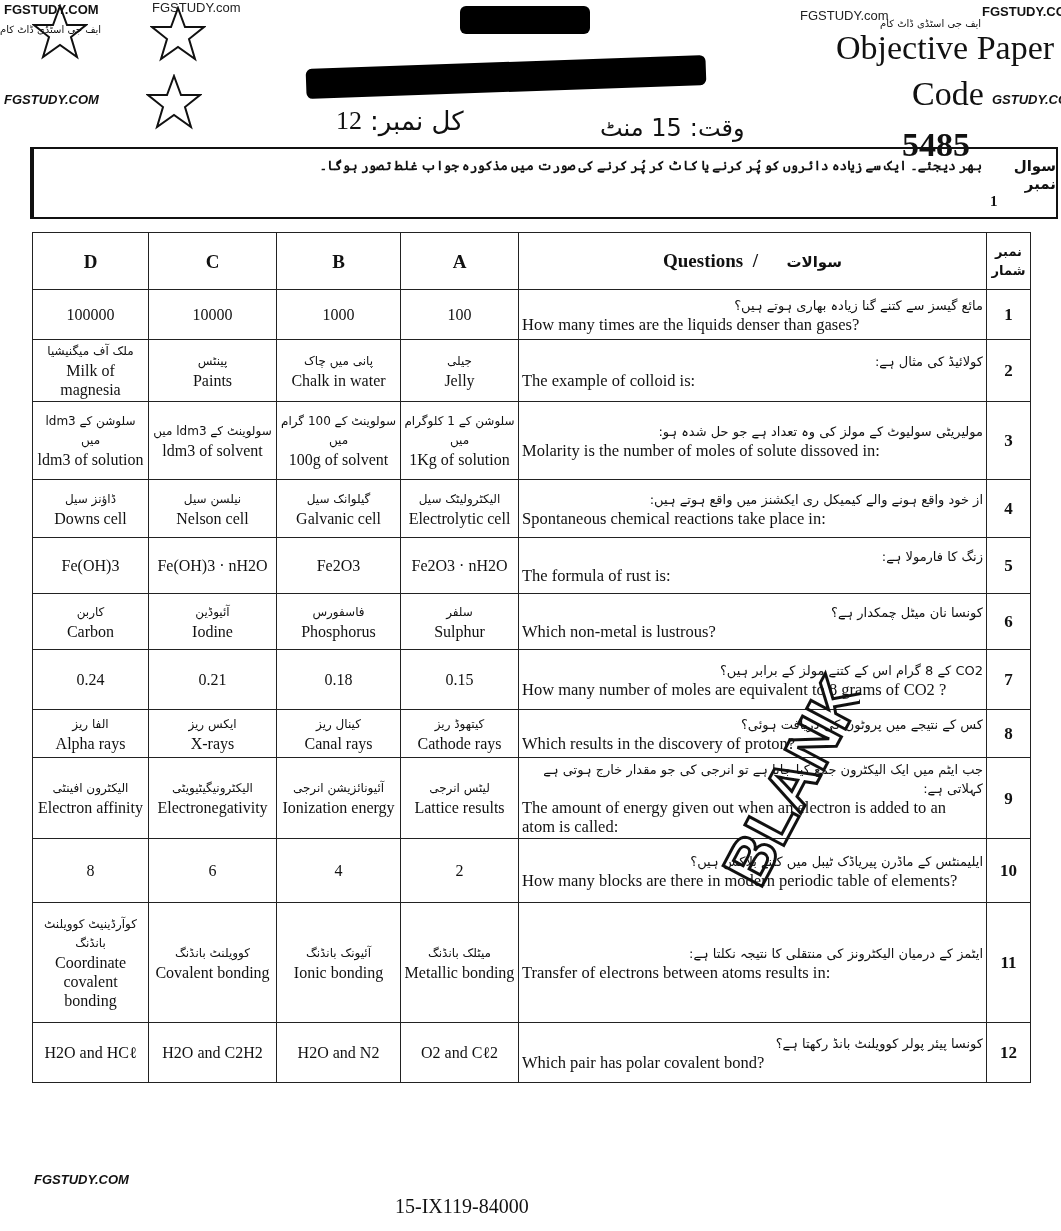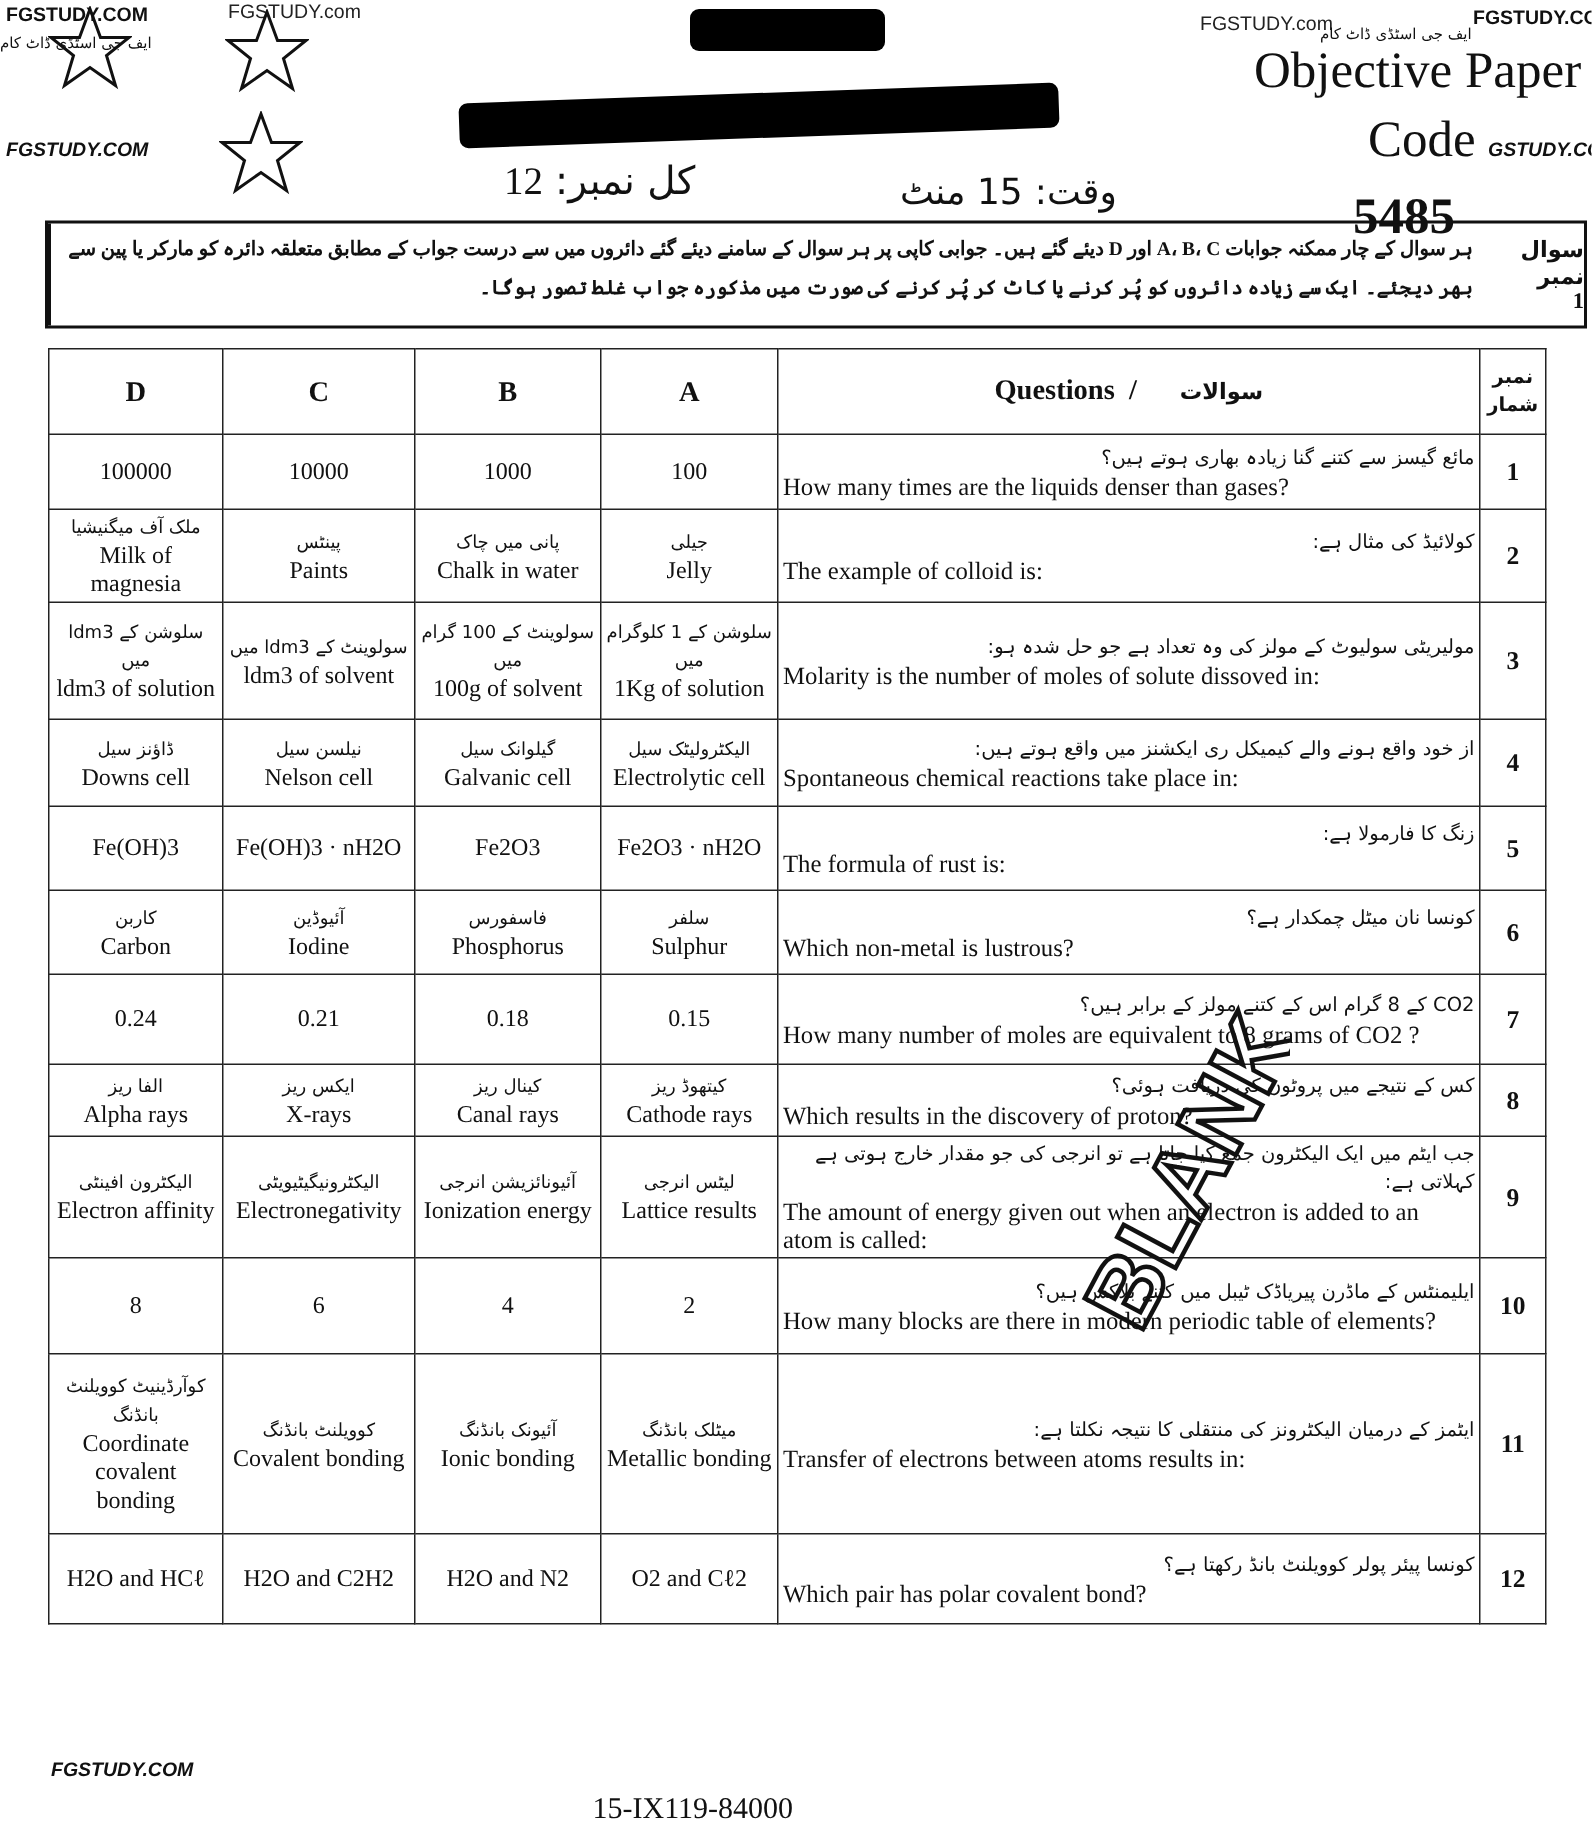--- a/index.html
+++ b/index.html
@@ -7,21 +7,21 @@
   .abs{position:absolute;}
   .wm{font-family:"Liberation Sans","DejaVu Sans",sans-serif;font-size:13px;font-weight:bold;color:#111;}
   .wm-light{font-family:"Liberation Sans","DejaVu Sans",sans-serif;font-size:13px;color:#222;}
   .urdu{direction:rtl;font-family:"DejaVu Sans",sans-serif;}
   .star{width:56px;height:56px;}
   .redact{background:#000;border-radius:6px;}
   .title{font-size:34px;line-height:36px;}
   .code-num{font-size:34px;font-weight:bold;}
   .instr{left:30px;top:147px;width:1028px;height:72px;border:2px solid #111;display:flex;box-sizing:border-box;}
   .instr .txt{flex:1;direction:rtl;font-size:13px;font-weight:bold;padding:4px 8px;line-height:26px;border-left:2px solid #111;}
-  .instr .qno{width:66px;display:flex;flex-direction:column;align-items:flex-end;justify-content:center;font-size:15px;font-weight:bold;}
+  .instr .qno{width:66px;display:flex;flex-direction:column;align-items:flex-start;justify-content:center;font-size:15px;font-weight:bold;}
   table.mcq{position:absolute;left:32px;top:232px;width:998px;border-collapse:collapse;table-layout:fixed;}
   table.mcq td,table.mcq th{border:1px solid #222;text-align:center;vertical-align:middle;font-size:16px;padding:2px 3px;line-height:19px;}
   table.mcq th{font-size:19px;font-weight:bold;height:52px;}
   .q-cell{text-align:left !important;font-size:16.5px !important;margin-top:29px;}
   .q-cell .u{direction:rtl;text-align:right;font-size:13px;font-family:"DejaVu Sans",sans-serif;display:block;}
   .opt .u{display:block;font-size:12px;font-family:"DejaVu Sans",sans-serif;direction:rtl;}
   .num-cell{font-weight:bold;font-size:17px !important;}
   .stamp{left:640px;top:640px;width:220px;height:260px;}
   .footer{left:395px;top:1195px;font-size:20px;}
 </style>
@@ -58,21 +58,20 @@
   <span class="urdu">کل نمبر:</span>
   <span>12</span>
 </div>
 <div class="abs" style="left:600px;top:114px;font-size:24px;display:flex;gap:8px;direction:rtl;">
   <span class="urdu">وقت:</span>
   <span class="urdu">15 منٹ</span>
 </div>
 
 <div class="abs instr">
   <div class="txt">
-    <div>ہر سوال کے چار ممکنہ جوابات A، B، C اور D دیئے گئے ہیں۔ جوابی کاپی پر ہر سوال کے سامنے دیئے گئے دائروں میں سے درست جواب کے مطابق متعلقہ دائرہ کو مارکر یا پین سے</div>
     <div>بھر دیجئے۔ ایک سے زیادہ دائروں کو پُر کرنے یا کاٹ کر پُر کرنے کی صورت میں مذکورہ جواب غلط تصور ہوگا۔</div>
   </div>
   <div class="qno">
     <span class="urdu">سوال نمبر</span>
     <span>1</span>
   </div>
 </div>
 
 <table class="mcq">
   <colgroup>

